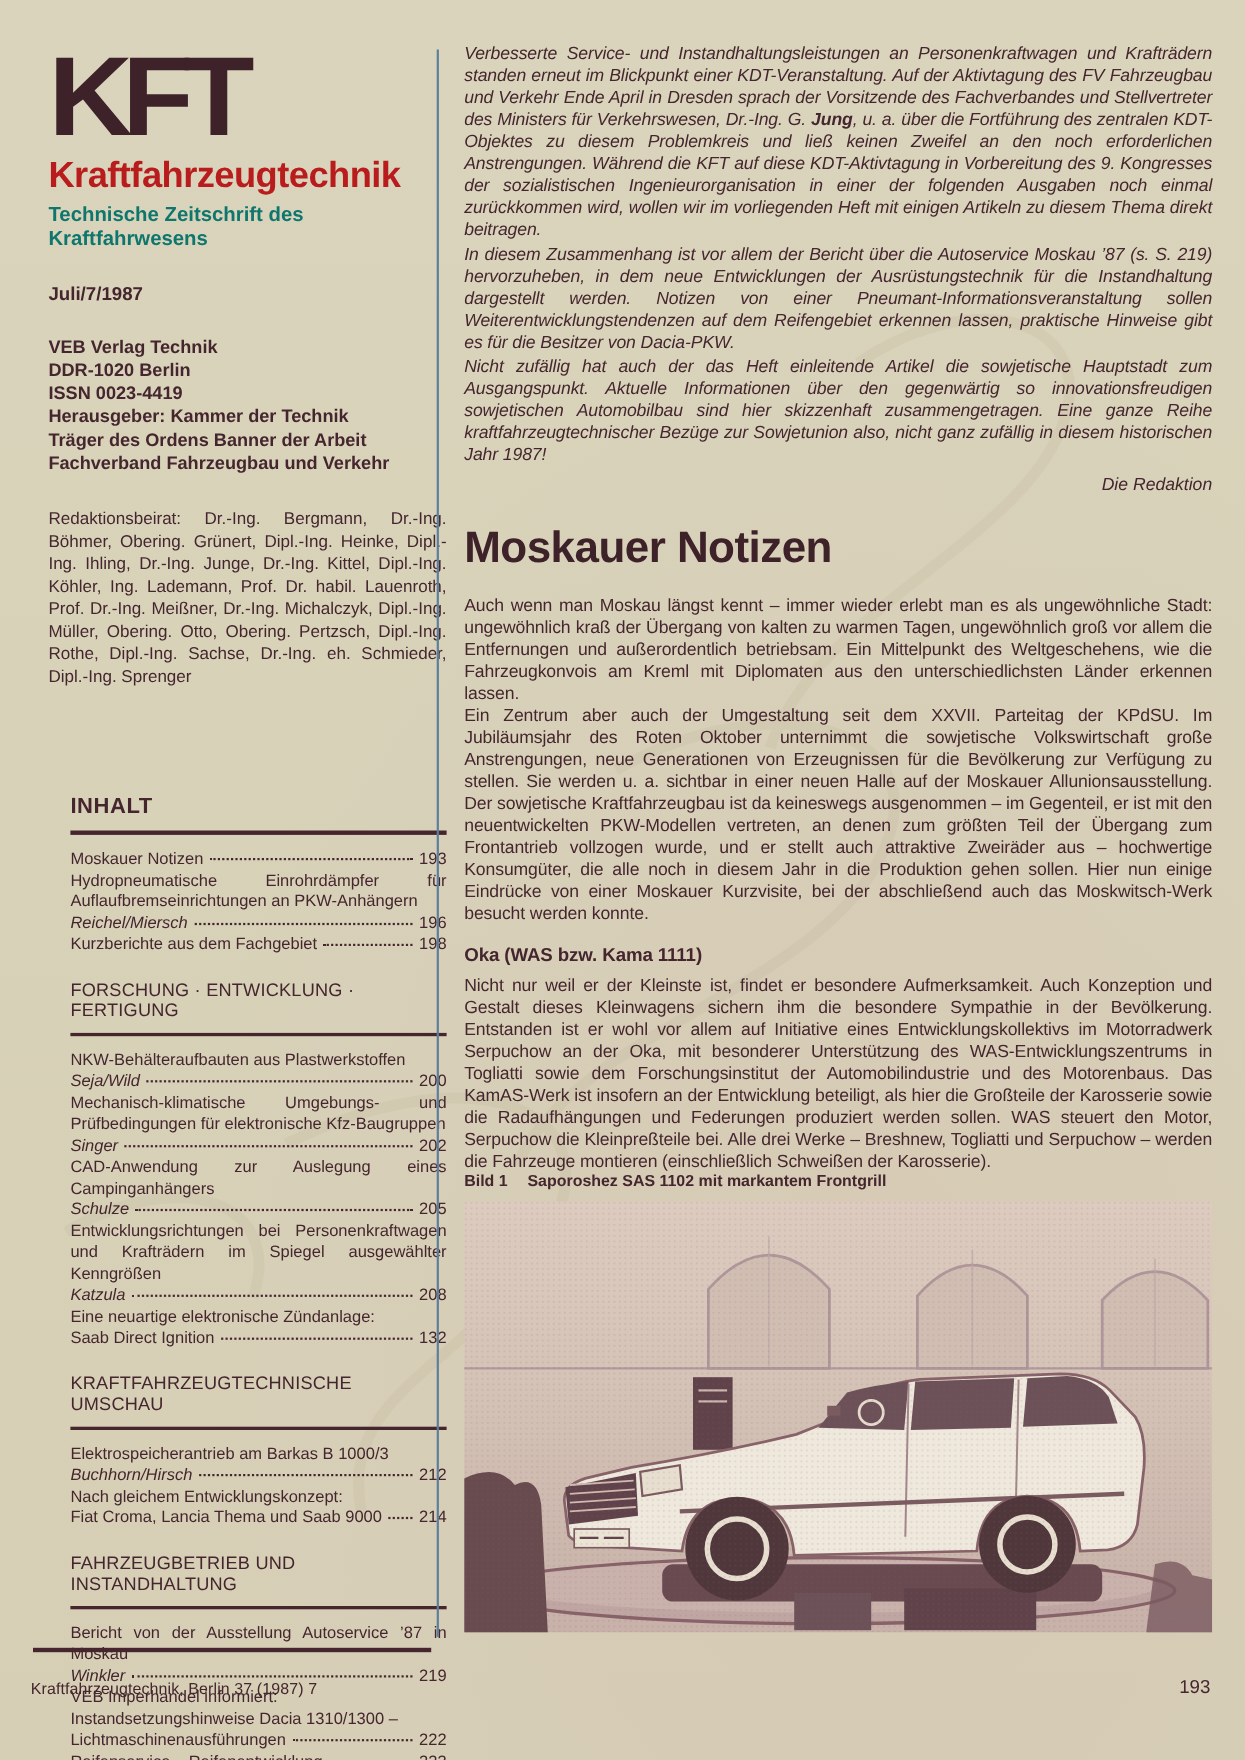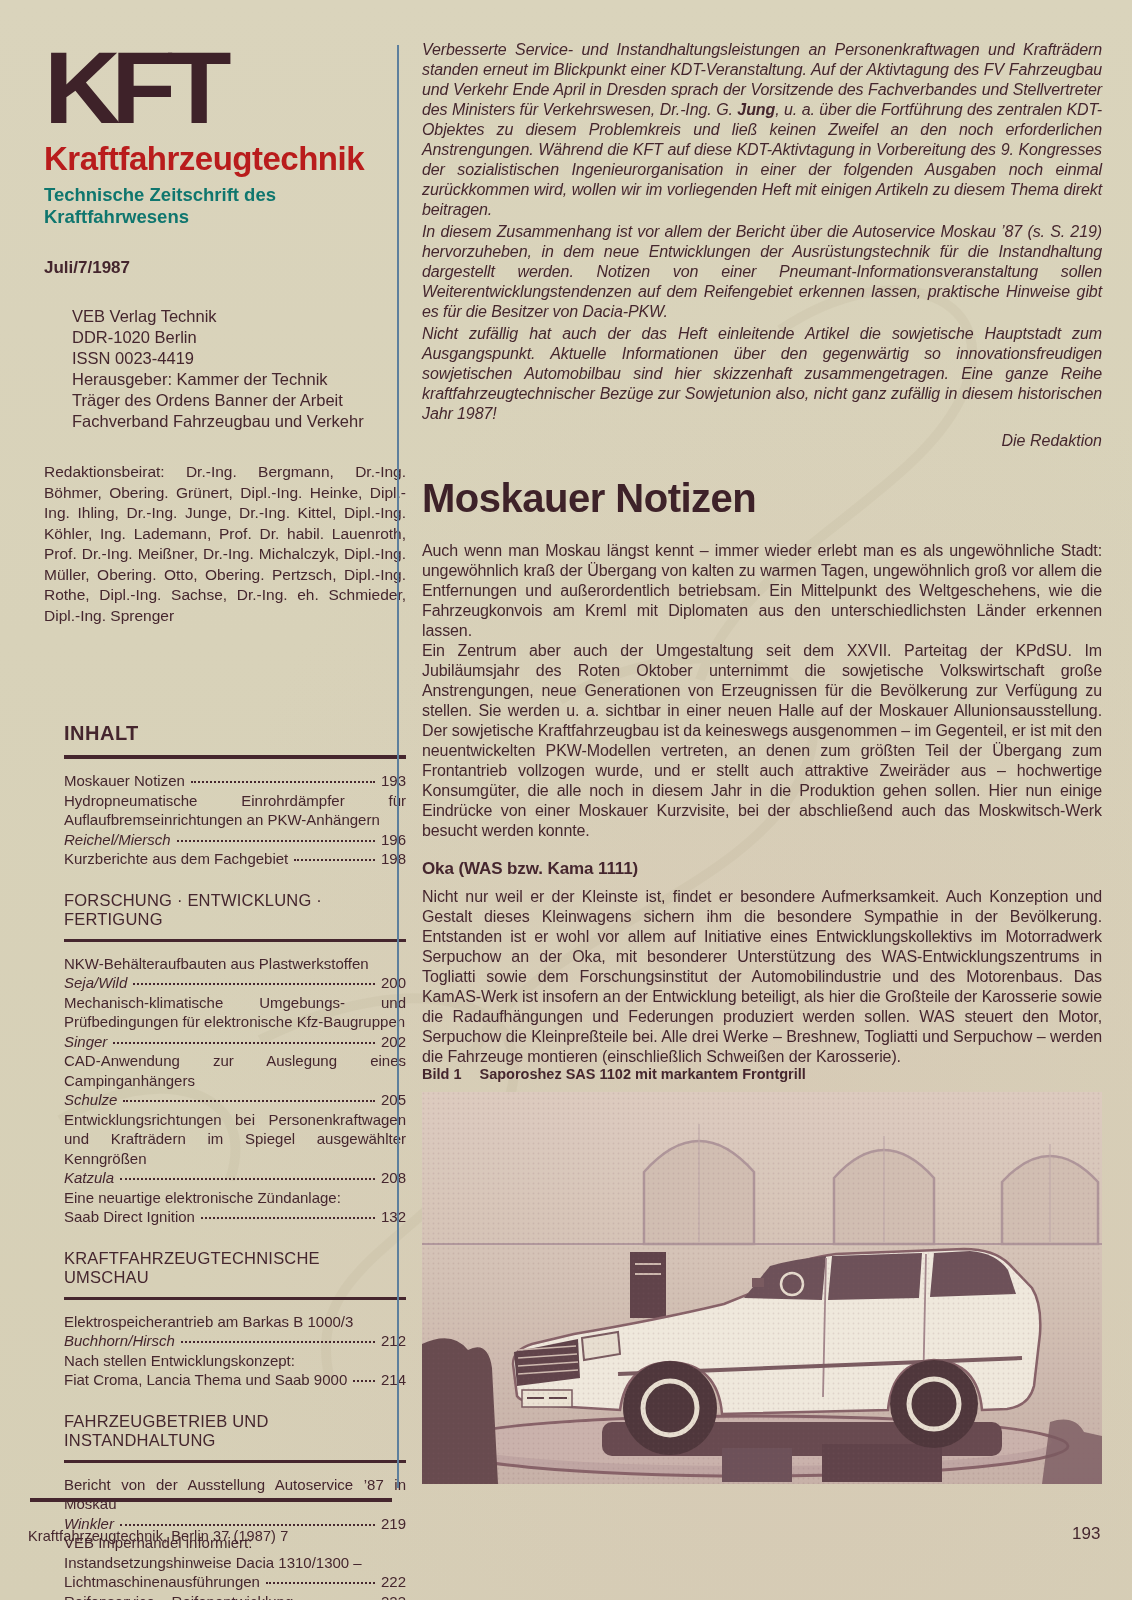--- a/index.html
+++ b/index.html
@@ -17,21 +17,21 @@
 
   
   .leftcol { position:absolute; left:44px; top:42px; width:362px; }
   .logo {
     font-size:102px; font-weight:bold; letter-spacing:-9px; line-height:.92;
     color:#3e2229; transform:scaleX(1.04); transform-origin:left;
   }
   .mast-title { font-size:33px; font-weight:bold; letter-spacing:-0.5px; margin-top:4px; color:#b91c1c; }
   .mast-sub { font-size:18.5px; font-weight:bold; margin-top:6px; color:#0f766e; }
   .issue { font-size:17px; font-weight:bold; margin-top:30px; }
-  .publisher { margin-top:28px; font-size:16.5px; font-weight:normal; line-height:1.28;margin-left:28px; }
+  .publisher { margin-top:28px; font-size:16.5px; font-weight:bold; line-height:1.28; }
   .board { margin-top:30px; font-size:15.5px; line-height:1.32; text-align:justify; }
 
   .toc { margin-top:96px;margin-left:20px; }
   .toc-title { font-size:20px; font-weight:bold; letter-spacing:.5px; }
   .rule { height:4px; background:#45262e; margin:10px 0 12px 0; }
   .rule.thin { height:3px; }
   .toc-group-header { font-size:16.5px; font-weight:normal; margin:22px 0 0 0; letter-spacing:.2px; }
   .toc-rows { font-size:15px; line-height:1.3; }
   .toc-row { text-align:justify; }
   .toc-row.has-page { display:flex; align-items:baseline; text-align:left; }
@@ -148,21 +148,21 @@
 
     <div class="toc-group-header">KRAFTFAHRZEUGTECHNISCHE UMSCHAU</div>
     <div class="rule thin"></div>
     <div class="toc-rows">
         <div class="toc-row"><span class="toc-text">Elektrospeicherantrieb am Barkas B 1000/3</span></div>
         <div class="toc-row has-page">
           <span class="toc-text it">Buchhorn/Hirsch</span>
           <span class="dots"></span>
           <span class="toc-page">212</span>
         </div>
-        <div class="toc-row"><span class="toc-text">Nach stellen Entwicklungskonzept:</span></div>
+        <div class="toc-row"><span class="toc-text">Nach gleichem Entwicklungskonzept:</span></div>
         <div class="toc-row has-page">
           <span class="toc-text">Fiat Croma, Lancia Thema und Saab 9000</span>
           <span class="dots"></span>
           <span class="toc-page">214</span>
         </div>
       </div>
 
     <div class="toc-group-header">FAHRZEUGBETRIEB UND INSTANDHALTUNG</div>
     <div class="rule thin"></div>
     <div class="toc-rows">

